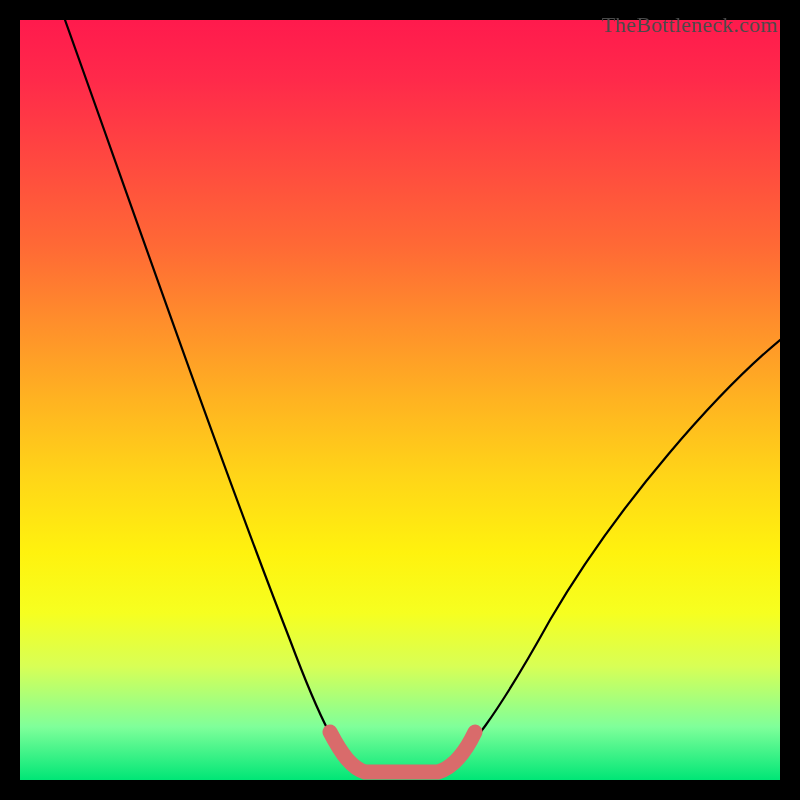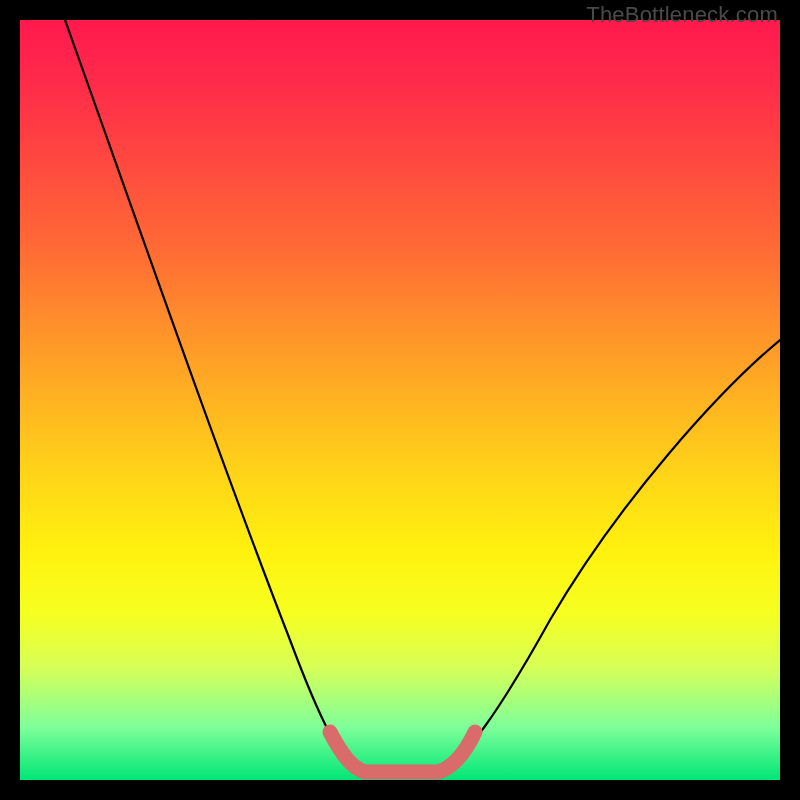--- a/index.html
+++ b/index.html
@@ -34,26 +34,27 @@
       #ffd518 60%,
       #fff20e 70%,
       #f6ff20 78%,
       #d8ff55 85%,
       #7fff9a 93%,
       #00e676 100%
     );
   }
   .watermark {
     position: absolute;
-    top: 2px;
+    top: 12px;
     right: 22px;
     color: #4a4a4a;
     font-size: 22px;
     letter-spacing: 0.2px;
     font-weight: 500;
+    font-family: Liberation Serif, serif;
   }
   svg.curves {
     position: absolute;
     left: 0;
     top: 0;
     width: 760px;
     height: 760px;
   }
 </style>
 </head>

